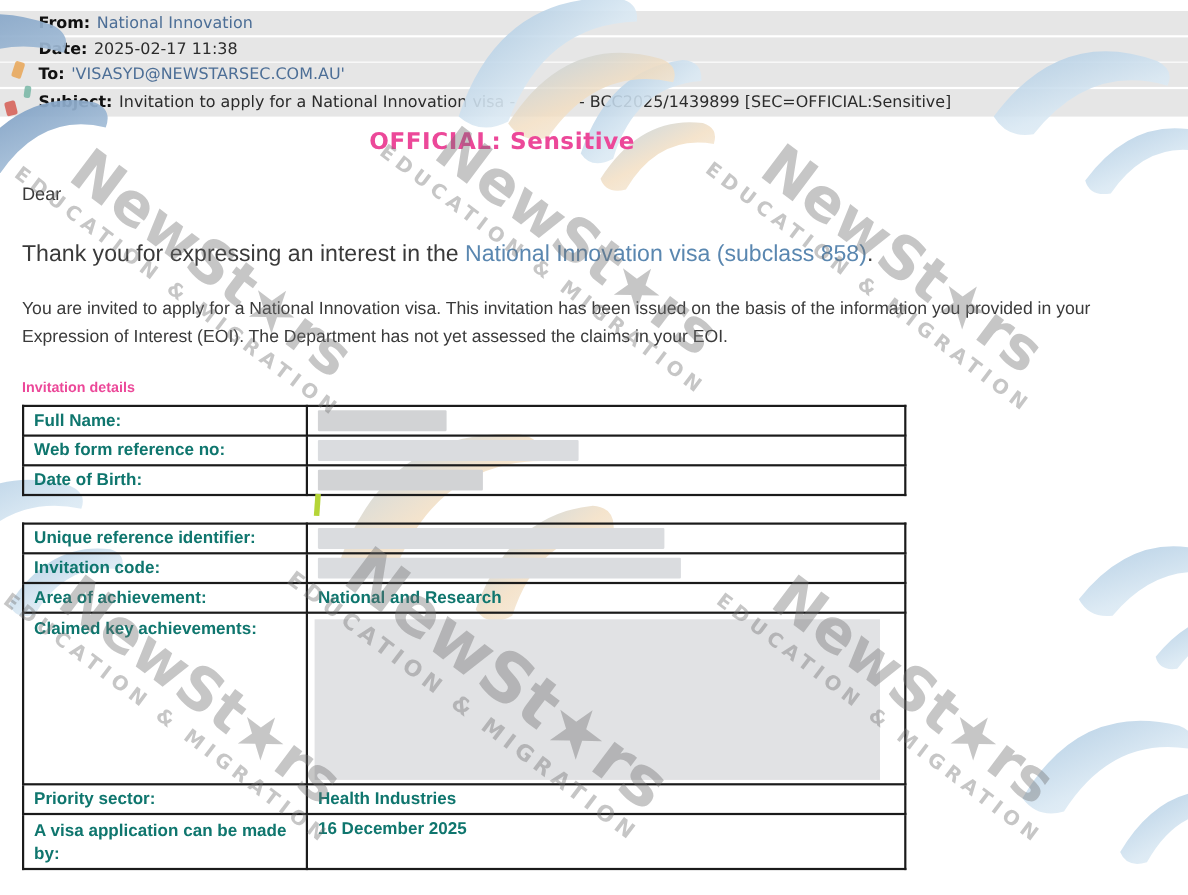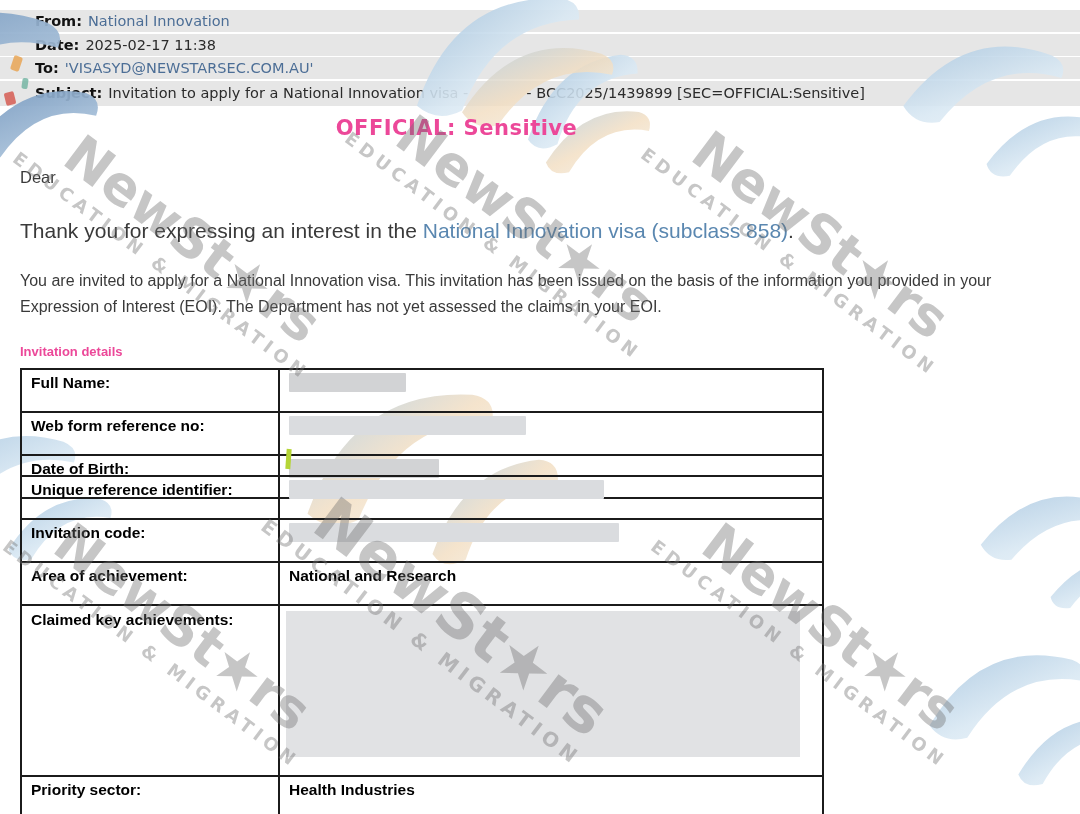--- a/index.html
+++ b/index.html
@@ -42,21 +42,21 @@
     font-size:13px; font-weight:bold; color:#ec4899; z-index:3;
   }
 
   
   table.dtable {
     position:absolute; left:20px; border-collapse:collapse; z-index:3;
     background:transparent;
   }
   table.dtable td {
     border:2px solid #1b1b1b; vertical-align:middle;
-    font-size:15.5px; color:#000000; padding:2px 6px 18px 9px;
+    font-size:15.5px; color:#0f766e; padding:2px 6px 2px 9px;
   }
   td.cl { width:258px; font-weight:bold; line-height:21px; }
   td.cv { width:544px; font-weight:bold; }
   .t1 { top:368px; }
   .t2 { top:475px; }
   tr.r-std  { height:27px; }
   tr.r-big  { height:156px; }
   tr.r-last { height:50px;margin-left:43px; }
   tr.r-big td { vertical-align:top; padding-top:3px; }
   tr.r-last td { vertical-align:top; padding-top:4px; }

